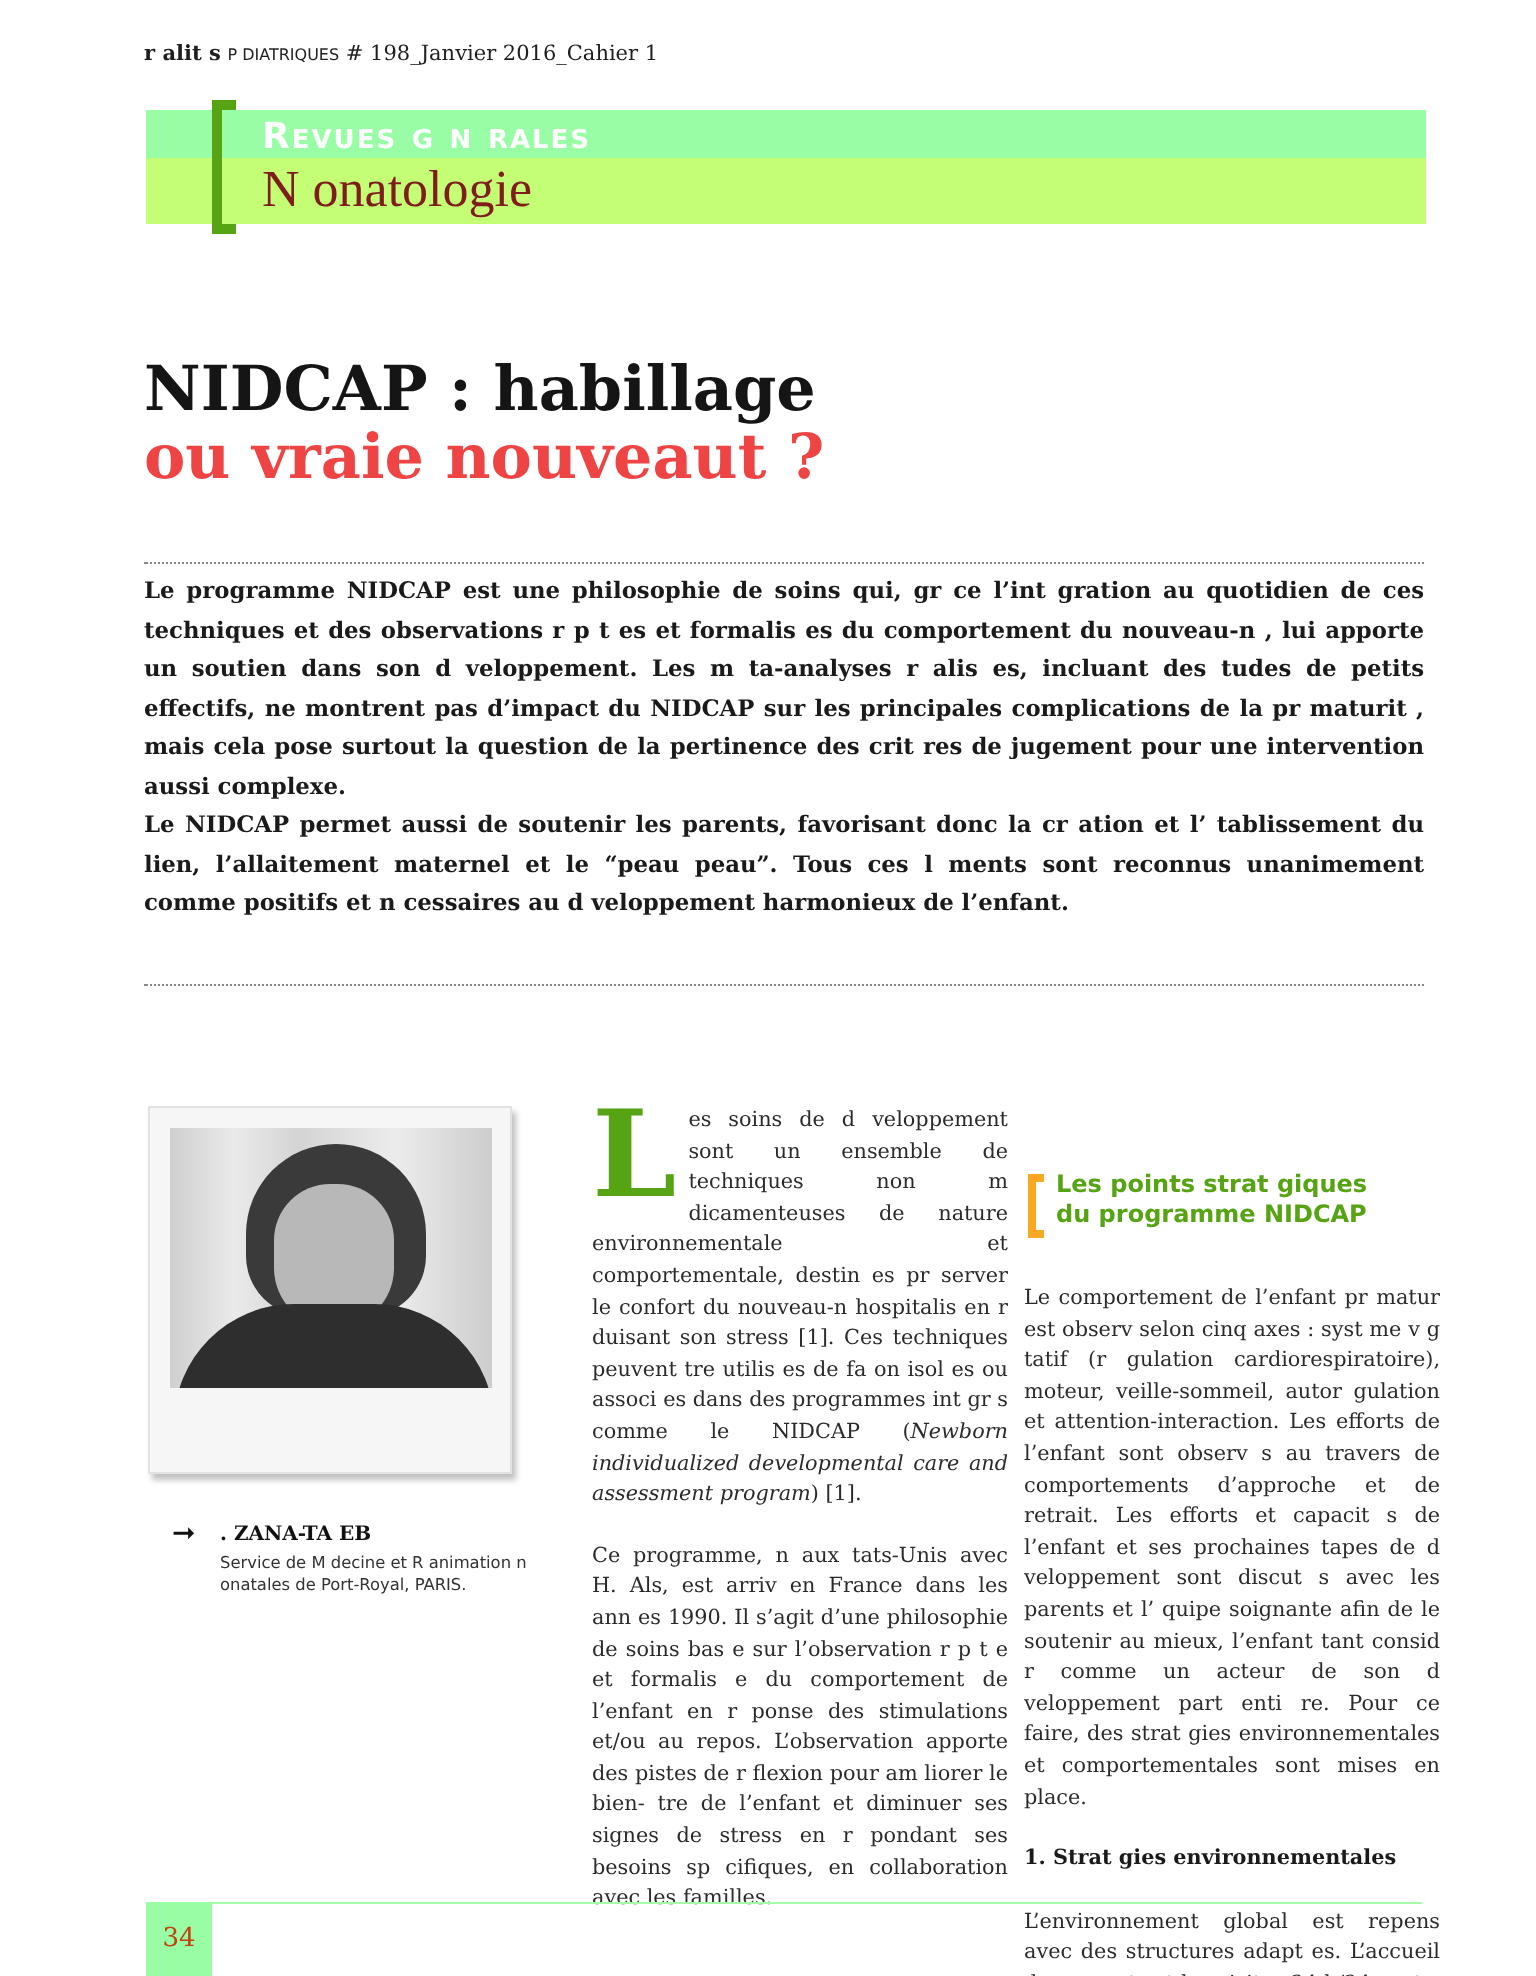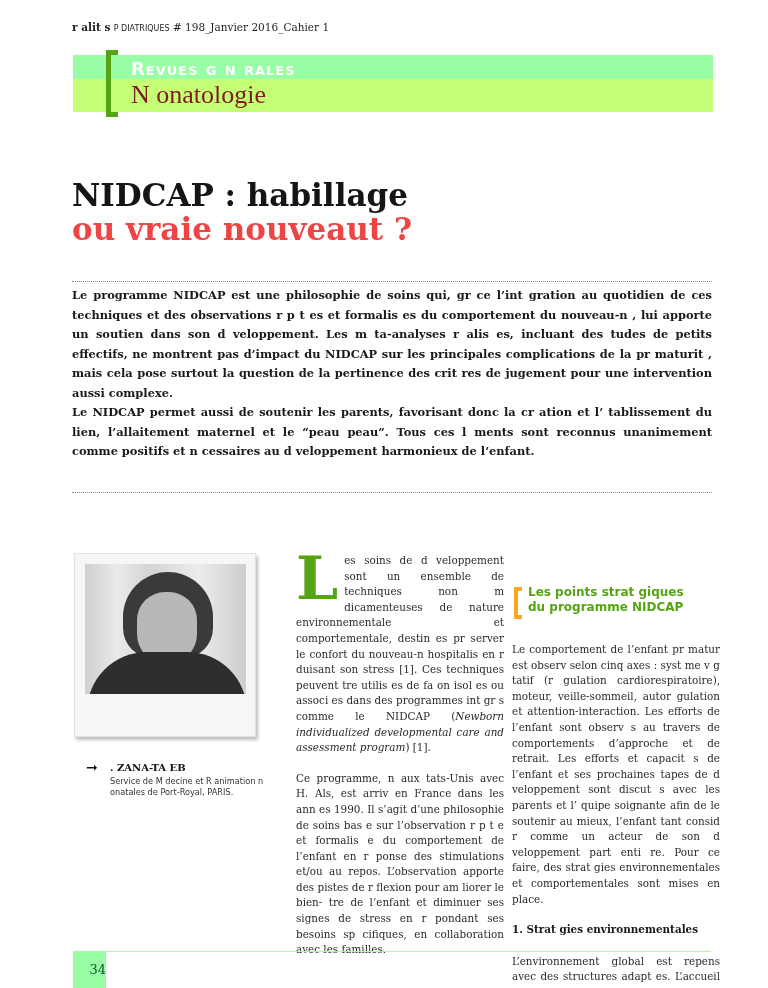--- a/index.html
+++ b/index.html
@@ -84,21 +84,21 @@
   }
   .box-title .bt {
     font-family: "DejaVu Sans", sans-serif; font-weight: bold; font-size: 12px;
     line-height: 15px; color: #56a313;
   }
   .col3 h3 { font-family: "DejaVu Serif", serif; font-weight: bold; font-size: 10.4px; color: #1a1a1a; margin: 2px 0 16px; text-align: left; }
 
   .footer-line { position: absolute; left: 74px; top: 951px; width: 637px; height: 1px; background: #a6fda8; }
   .page-num {
     position: absolute; left: 73px; top: 951px; width: 33px; height: 37px; background: #98fda4;
-    color: #14532d; font-family: "DejaVu Serif", serif; font-size: 13px; text-align: right; line-height: 37px;
+    color: #c2410c; font-family: "DejaVu Serif", serif; font-size: 13px; text-align: center; line-height: 37px;
   }
 </style>
 </head>
 <body>
 
 <div class="running-head">
   <span class="rh-brand">r alit s</span>
   <span class="rh-small">P DIATRIQUES</span>
   <span># 198_Janvier 2016_Cahier 1</span>
 </div>

